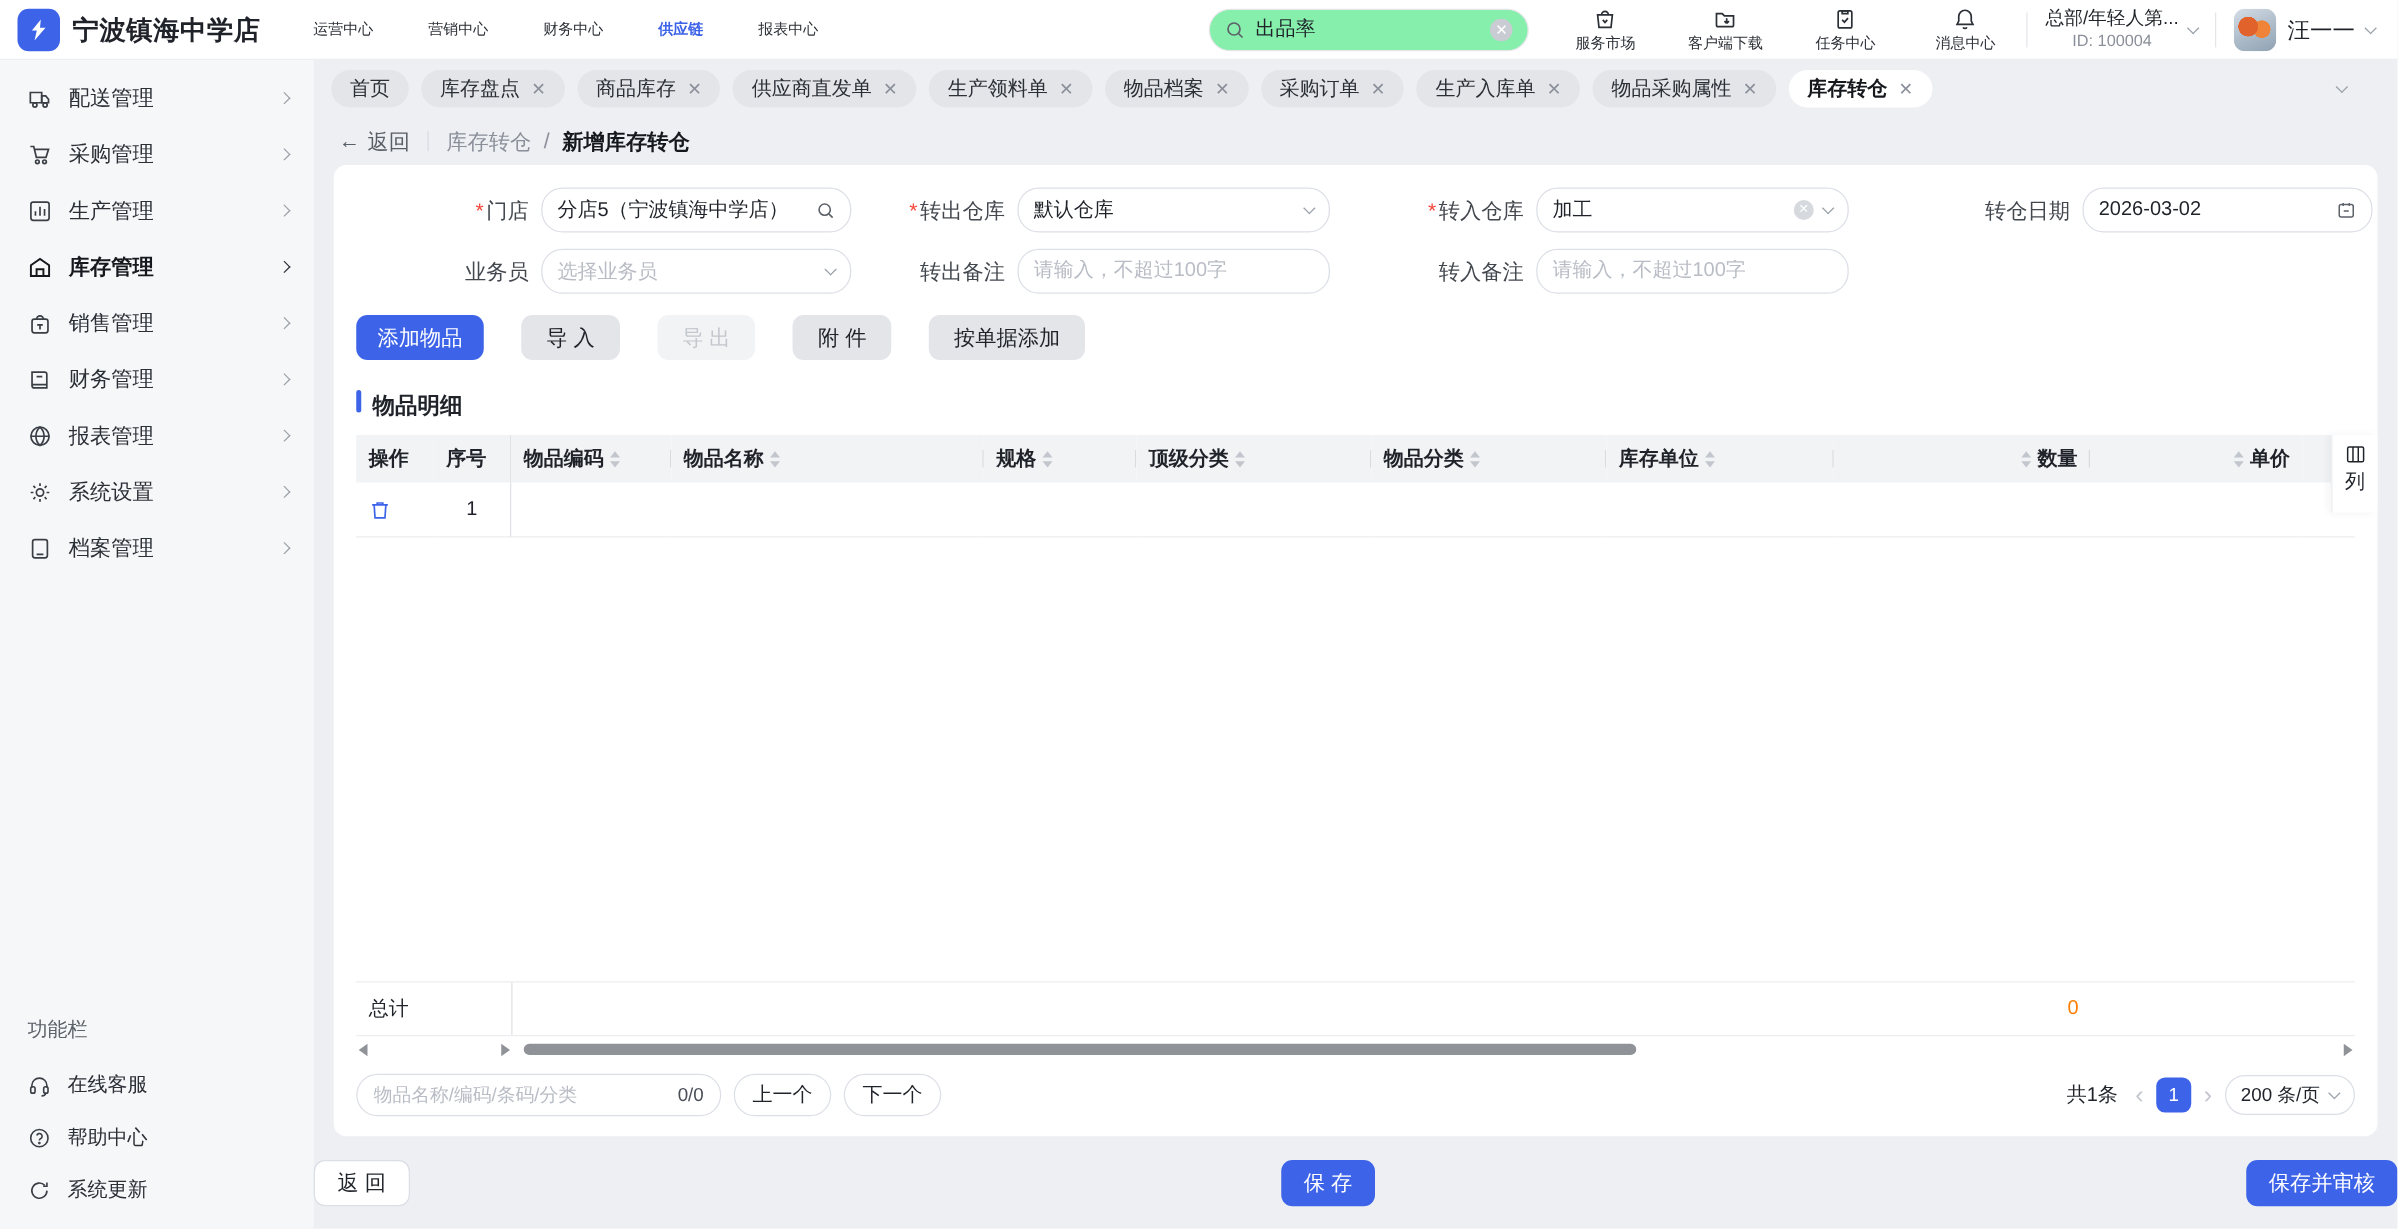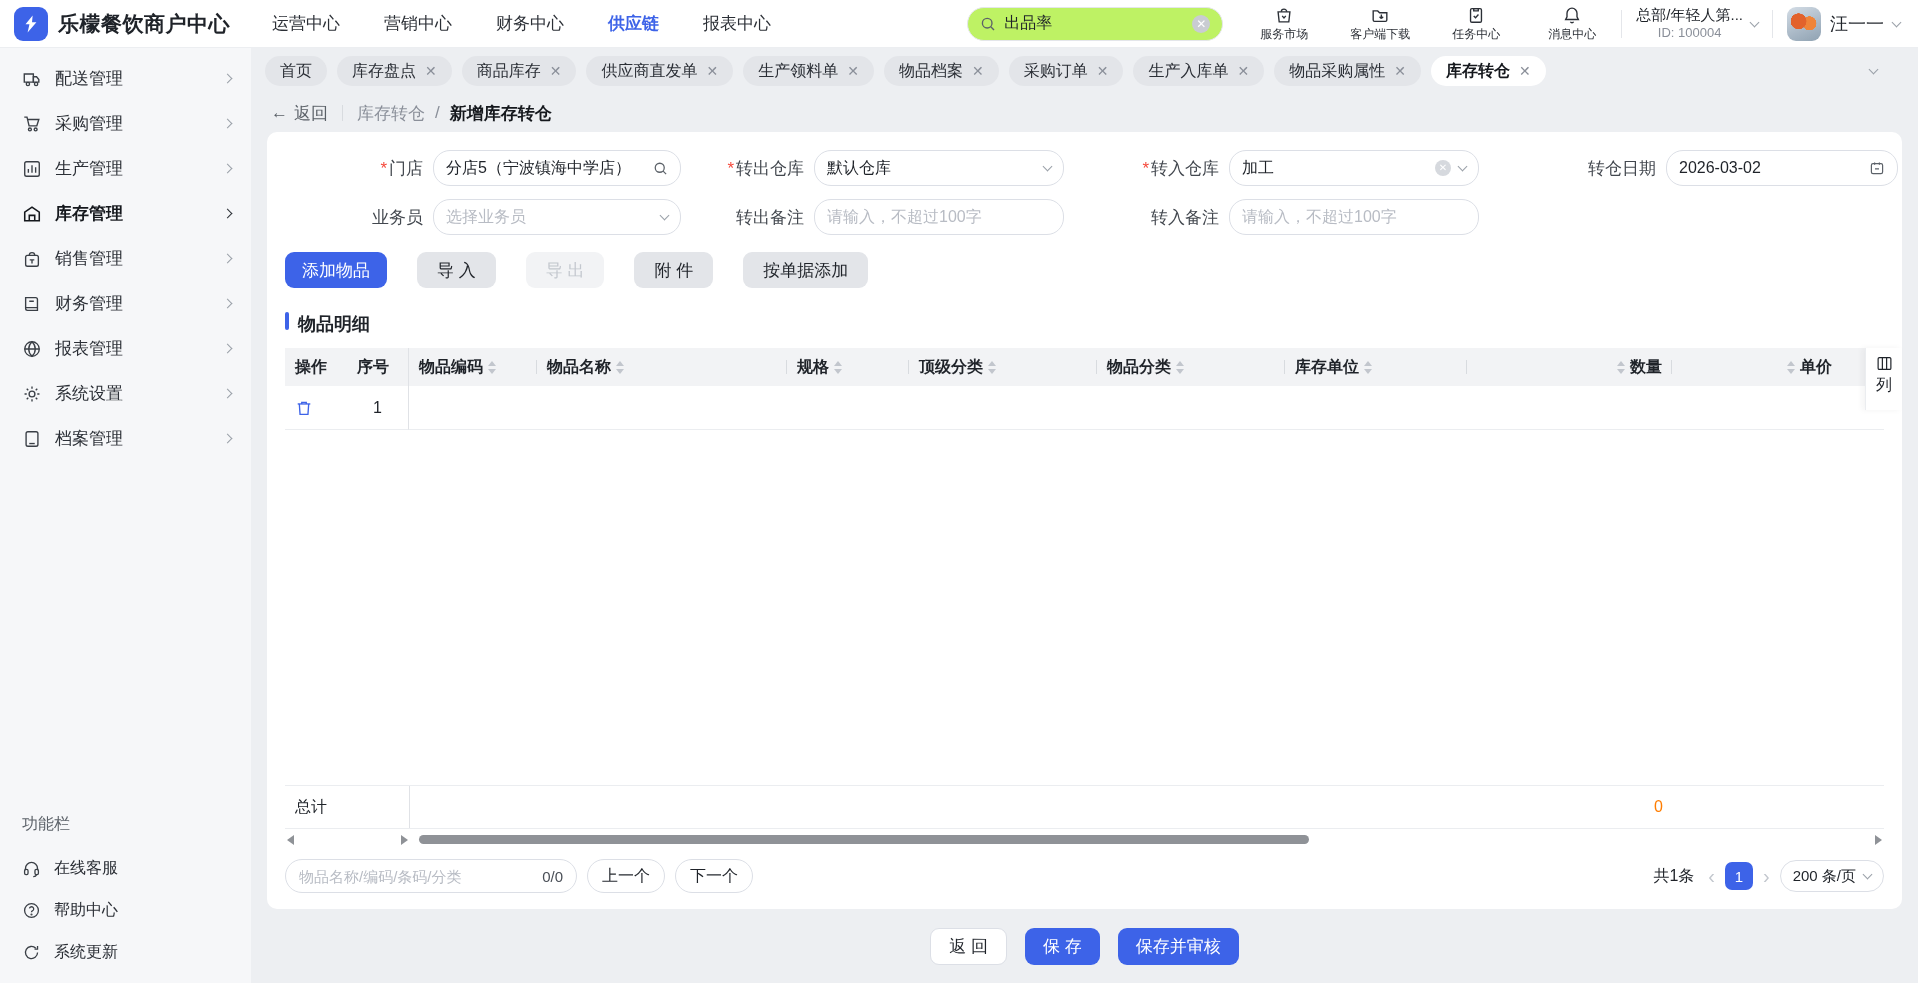--- a/index.html
+++ b/index.html
@@ -11,23 +11,23 @@
   .app { width:1918px; height:983px; display:flex; flex-direction:column; }
 
   
   .topbar { height:48px; background:#fff; border-bottom:1px solid #eceef1;
     display:flex; align-items:center; padding:0 18px 0 14px; flex:0 0 48px; }
   .brand { display:flex; align-items:center; gap:10px; }
   .logo { width:34px; height:34px; border-radius:9px; background:#3d63e8;
     display:flex; align-items:center; justify-content:center; }
   .brand-name { font-size:21px; font-weight:700; letter-spacing:.5px; }
   .topnav { display:flex; gap:44px; margin-left:42px; }
-  .topnav .nav-item { font-size:17px; color:#2b2f36; cursor:pointer; white-space:nowrap;text-align:center; }
+  .topnav .nav-item { font-size:12px; color:#2b2f36; cursor:pointer; white-space:nowrap;text-align:center; }
   .topnav .nav-item.active { color:#3d63e8; font-weight:600; }
-  .hsearch { margin-left:auto; width:256px; height:34px; background:#bef264;
+  .hsearch { margin-left:auto; width:256px; height:34px; background:#86efac;
     border:1px solid #e4e6ea; border-radius:17px; display:flex; align-items:center;
     padding:0 12px; gap:8px; }
   .hsearch .q { font-size:16px; color:#1f2329; flex:1; }
   .clear-btn { width:18px; height:18px; border-radius:50%; background:#c9ccd2; color:#fff;
     font-size:12px; line-height:18px; text-align:center; cursor:pointer; }
   .utils { display:flex; gap:26px; margin-left:26px; }
   .util { display:flex; flex-direction:column; align-items:center; gap:1px; cursor:pointer; width:70px;}
   .util .ulabel { font-size:12px; color:#2b2f36; white-space:nowrap; }
   .vdiv { width:1px; height:28px; background:#e4e6ea; margin:0 14px; }
   .org { text-align:center; line-height:1.25; cursor:pointer; display:flex; align-items:center; gap:8px;}
@@ -175,41 +175,41 @@
   .pager { margin-left:auto; display:flex; align-items:center; gap:10px; }
   .ptotal { font-size:16px; color:#1f2329; margin-right:4px; }
   .parrow { color:#c3c7ce; font-size:20px; cursor:default; line-height:1; }
   .ppage { width:28px; height:28px; border-radius:7px; background:#3d63e8; color:#fff;
     display:flex; align-items:center; justify-content:center; font-size:15px; cursor:pointer; }
   .psize { height:32px; border:1px solid #dcdfe6; border-radius:16px; display:flex;
     align-items:center; gap:8px; padding:0 12px; font-size:15px; cursor:pointer; }
 
   
   .actionbar { height:74px; flex:0 0 74px; display:flex; align-items:center;
-    justify-content:center; gap:18px; }
+    justify-content:space-between; gap:18px; }
   .abtn { height:37px; border-radius:9px; font-size:17px; display:flex; align-items:center;
     justify-content:center; cursor:pointer; border:none; font-family:inherit; }
   .abtn-plain { background:#fff; border:1px solid #dcdfe6; color:#1f2329; padding:0 18px; }
   .abtn-blue { background:#3d63e8; color:#fff; padding:0 18px; }
 
   svg { display:block; }
 </style>
 </head>
 <body>
 
 <div class="app">
 
   <div class="topbar">
     <div class="brand">
       <div class="logo">
         <svg width="22" height="22" viewBox="0 0 24 24">
             <path fill="#fff" d="M13.8 2.8 6 12.4h4.3l-2 8.8 9.6-11.2h-4.8z"></path>
           </svg>
       </div>
-      <span class="brand-name">乐檬餐饮商户中心</span>
+      <span class="brand-name">宁波镇海中学店</span>
     </div>
     <nav class="topnav">
       <span class="nav-item">运营中心</span>
       <span class="nav-item">营销中心</span>
       <span class="nav-item">财务中心</span>
       <span class="nav-item active">供应链</span>
       <span class="nav-item">报表中心</span>
     </nav>
     <div class="hsearch">
       <span>

